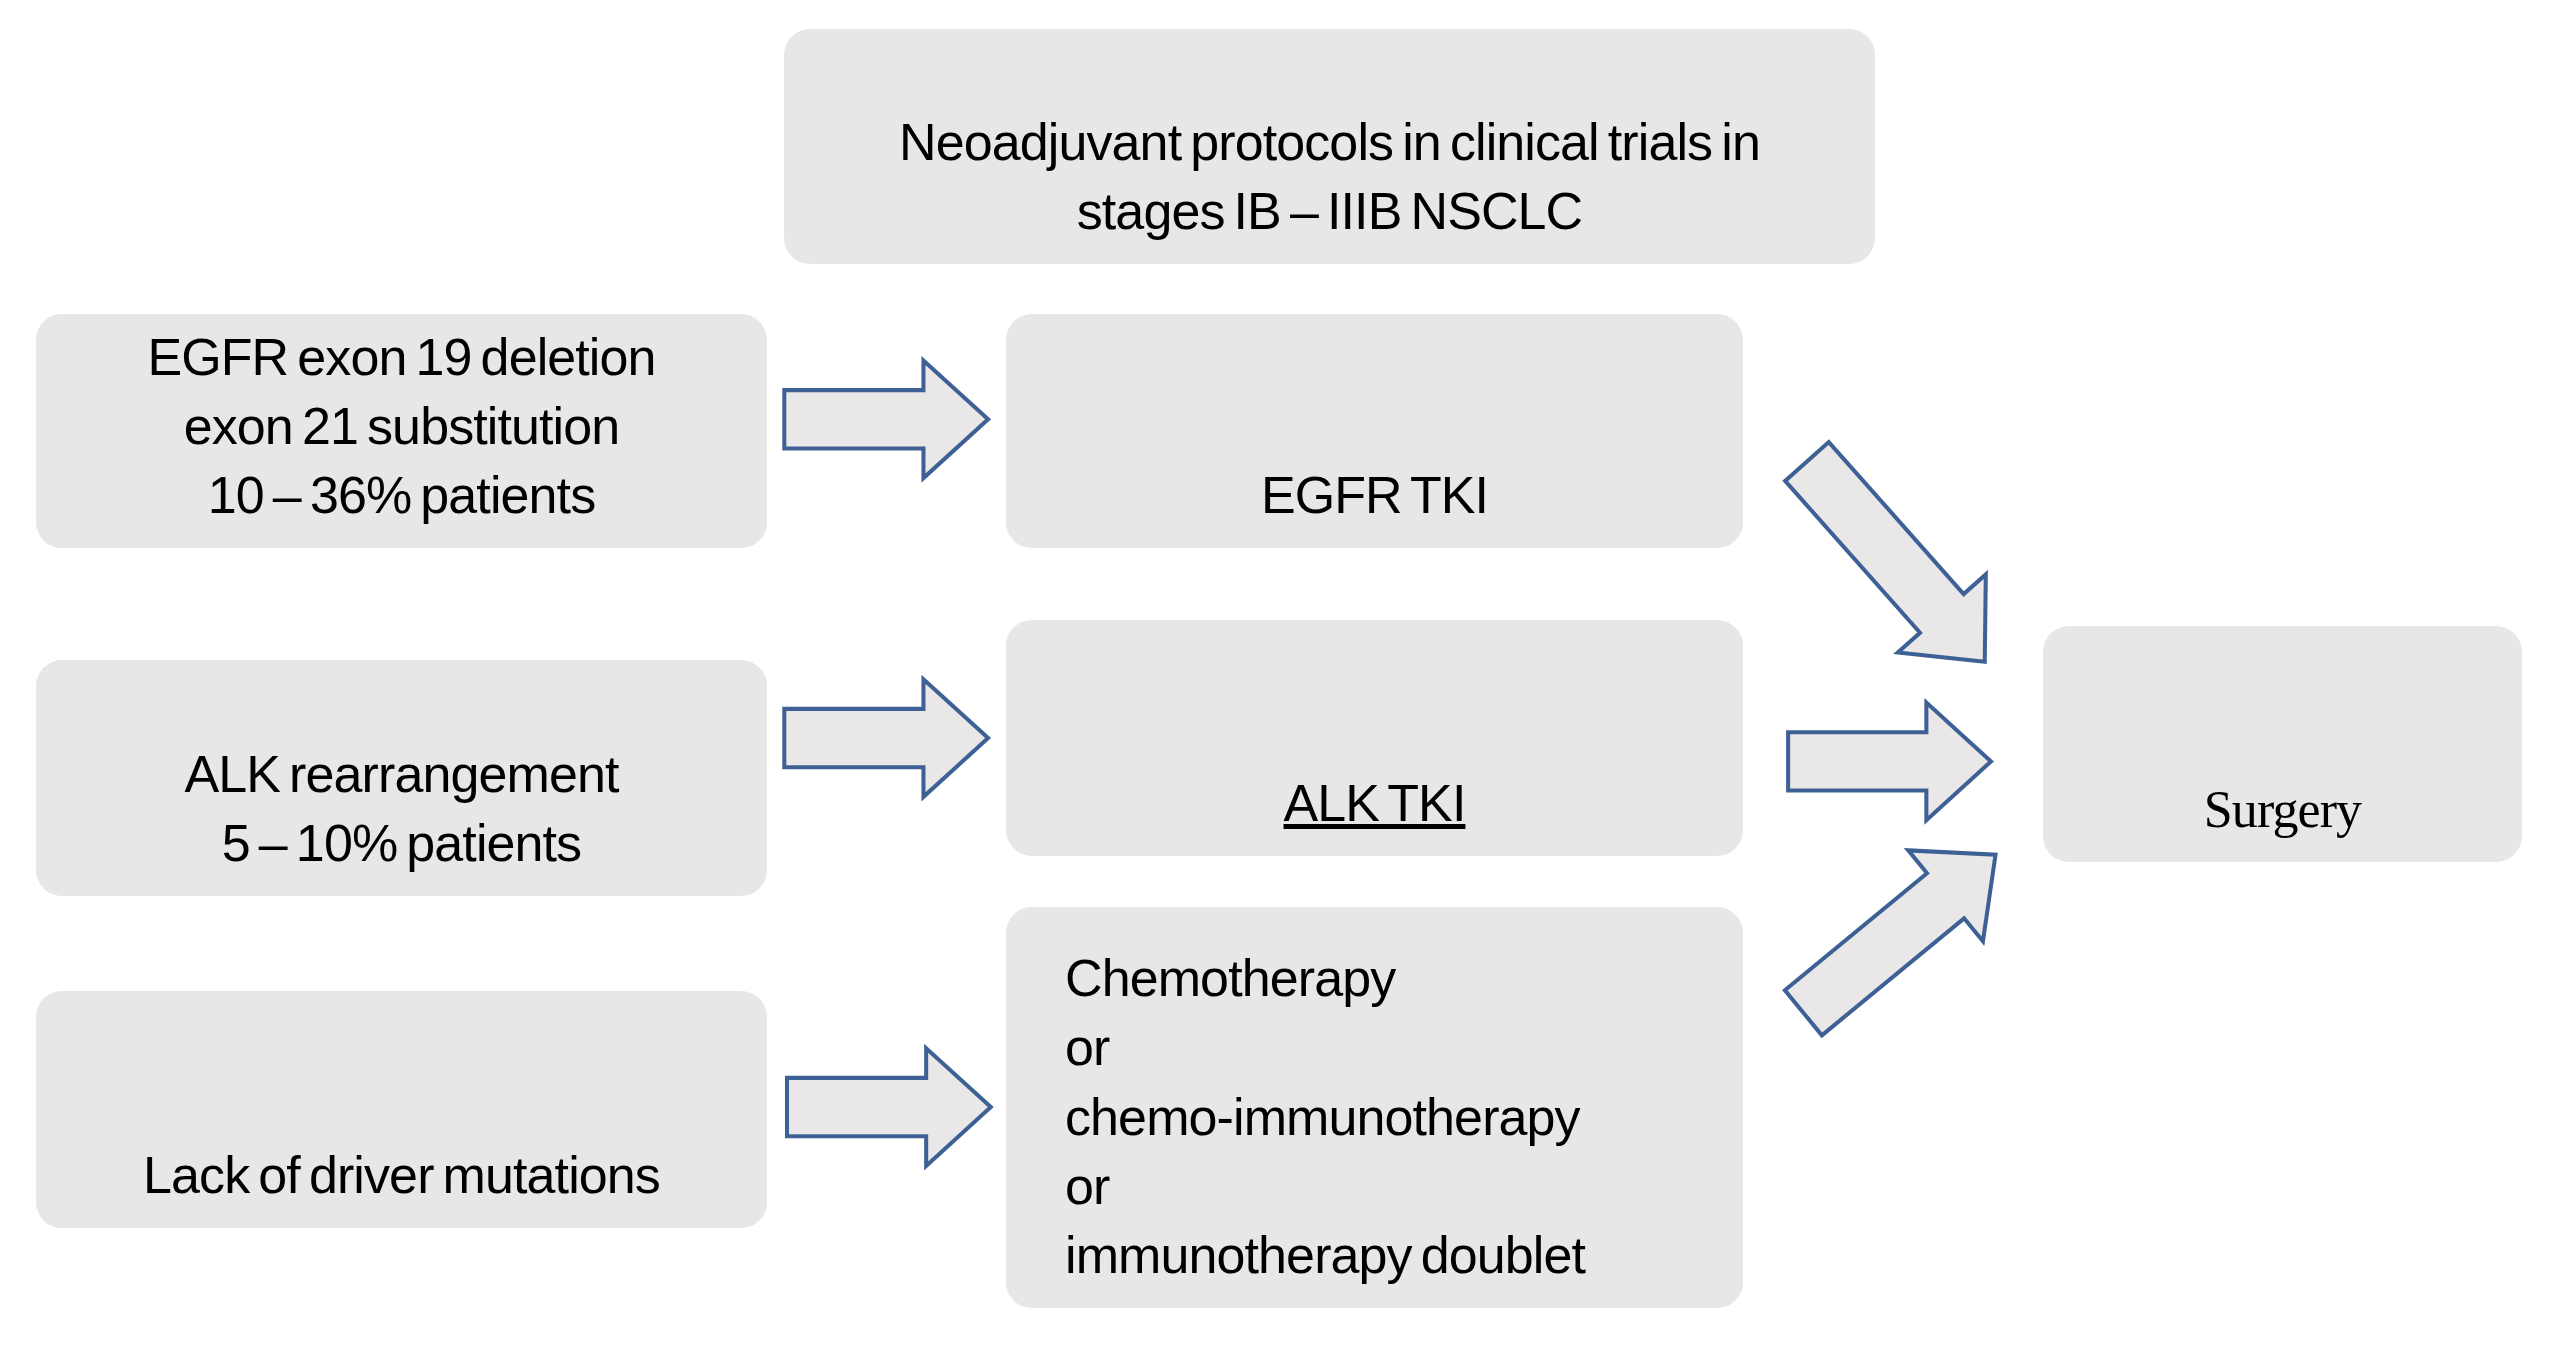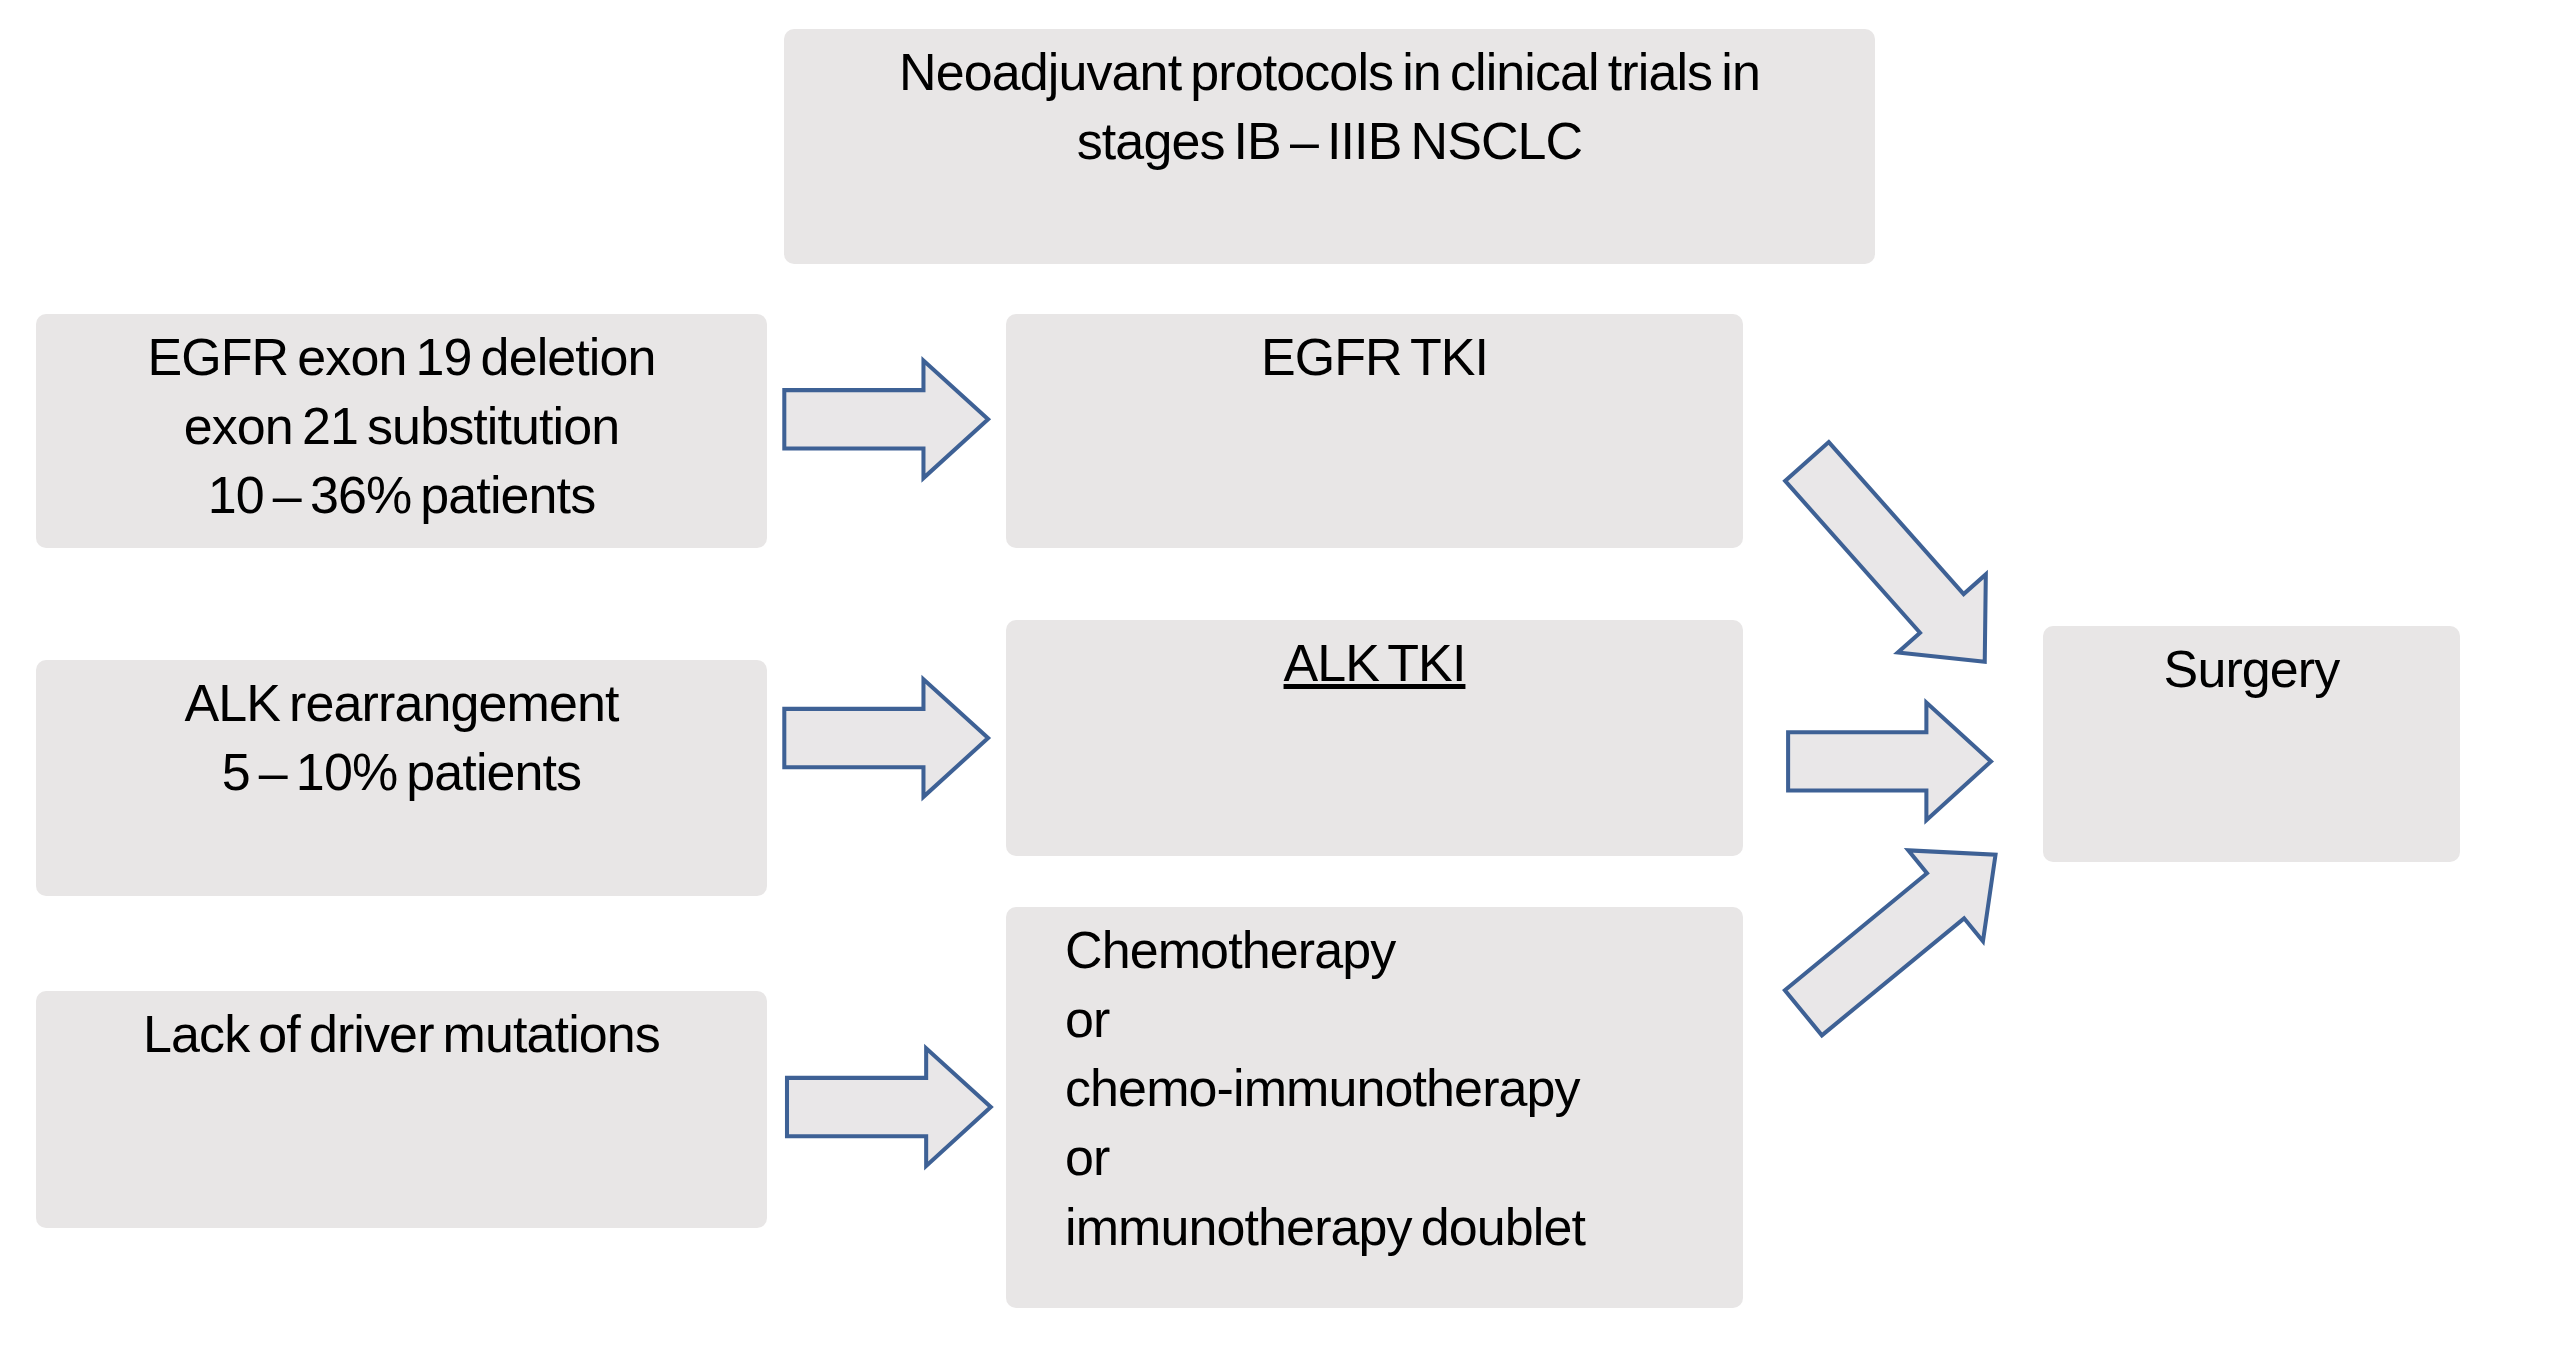--- a/index.html
+++ b/index.html
@@ -14,26 +14,26 @@
   .arrow-layer {
     position: absolute;
     left: 0; top: 0;
     width: 2576px; height: 1345px;
     z-index: 1;
   }
   .node {
     position: absolute;
     z-index: 2;
     background: var(--box-fill, #e8e6e6);
-    border-radius: 10px;
+    border-radius: 26px;
     display: flex;
-    align-items: flex-start;
+    align-items: flex-end;
     justify-content: center;
     box-sizing: border-box;
-    padding: 9px 25px;
+    padding: 18px 25px;
   }
   .node-text {
     white-space: pre-line;
     text-align: center;
     color: var(--text-color, #000000);
     font-size: 52px;
     line-height: 1.33;
     letter-spacing: -0.9px;
     word-spacing: -4.5px;
   }
@@ -41,21 +41,21 @@
   .node.left-align .node-text { text-align: left; }
 
   
   .title-box   { left: 784px;  top: 29px;   width: 1091px; height: 235px; }
   .src-egfr    { left: 36px;   top: 314px;  width: 731px;  height: 234px; }
   .src-alk     { left: 36px;   top: 620px;  width: 731px;  height: 236px; margin-top: 40px; }
   .src-none    { left: 36px;   top: 991px; width: 731px;  height: 237px; }
   .trt-egfr    { left: 1006px; top: 314px;  width: 737px;  height: 234px; }
   .trt-alk     { left: 1006px; top: 620px;  width: 737px;  height: 236px; text-decoration: underline; }
   .trt-chemo   { left: 1006px; top: 907px; width: 737px;  height: 401px; }
-  .out-surgery { left: 2043px; top: 626px;  width: 417px;  height: 236px; }
+  .out-surgery { left: 2043px; top: 626px;  width: 479px;  height: 236px; font-family: Liberation Serif, serif; }
 </style>
 </head>
 <body>
 
 <div class="canvas">
 
   <svg class="arrow-layer" viewBox="0 0 2868 1498" xmlns="http://www.w3.org/2000/svg">
       <polygon points="873,499.5 1028,499.5 1028,532.5 1100,467 1028,401.5 1028,434.5 873,434.5" fill="#e9e7e8" stroke="#3e6195" stroke-width="4.5" stroke-linejoin="miter"></polygon>
       <polygon points="873,854.5 1028,854.5 1028,887.5 1100,822 1028,756.5 1028,789.5 873,789.5" fill="#e9e7e8" stroke="#3e6195" stroke-width="4.5" stroke-linejoin="miter"></polygon>
       <polygon points="876,1265.5 1031,1265.5 1031,1298.5 1103,1233 1031,1167.5 1031,1200.5 876,1200.5" fill="#e9e7e8" stroke="#3e6195" stroke-width="4.5" stroke-linejoin="miter"></polygon>

